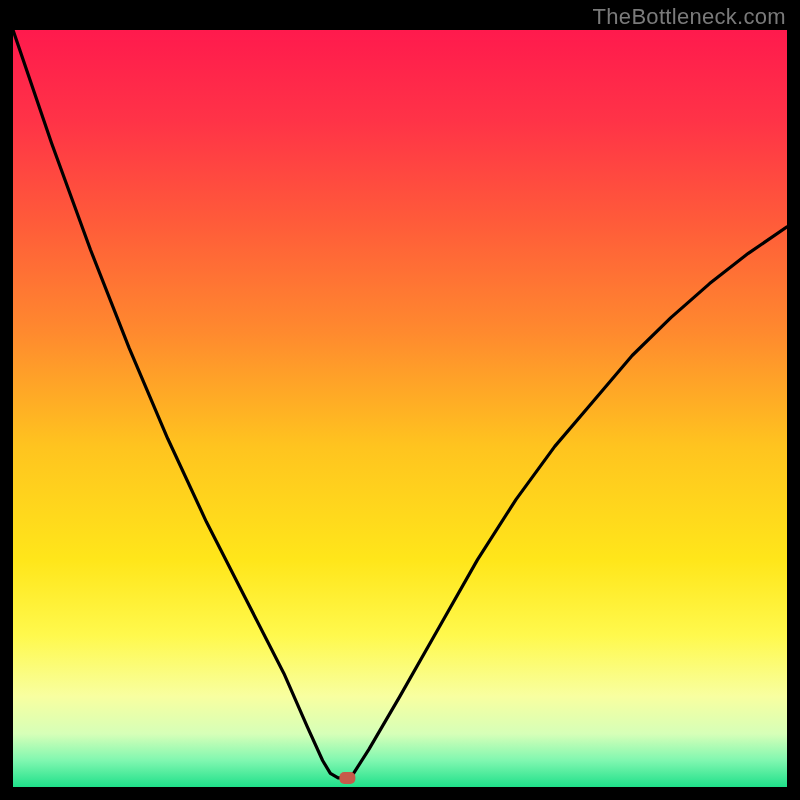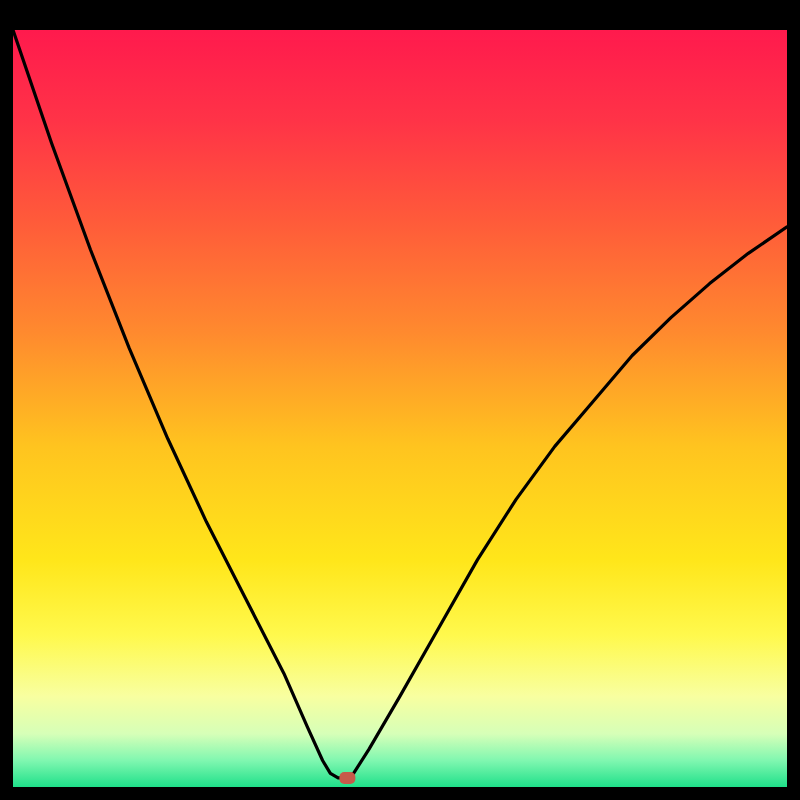--- a/index.html
+++ b/index.html
@@ -41,20 +41,21 @@
     top: 0;
     width: 774px;
     height: 757px;
     display: block;
   }
 </style>
 </head>
 <body>
 
 <div class="frame">
+  <div class="watermark">TheBottleneck.com</div>
 
   <div class="plot-area">
     <svg viewBox="0 0 774 757" preserveAspectRatio="none">
       <defs>
         <linearGradient id="bg-grad" x1="0" y1="0" x2="0" y2="1">
             <stop offset="0.00%" stop-color="#ff1a4d"></stop>
             <stop offset="12.00%" stop-color="#ff3347"></stop>
             <stop offset="25.00%" stop-color="#ff5a3a"></stop>
             <stop offset="40.00%" stop-color="#ff8a2e"></stop>
             <stop offset="55.00%" stop-color="#ffc41f"></stop>

